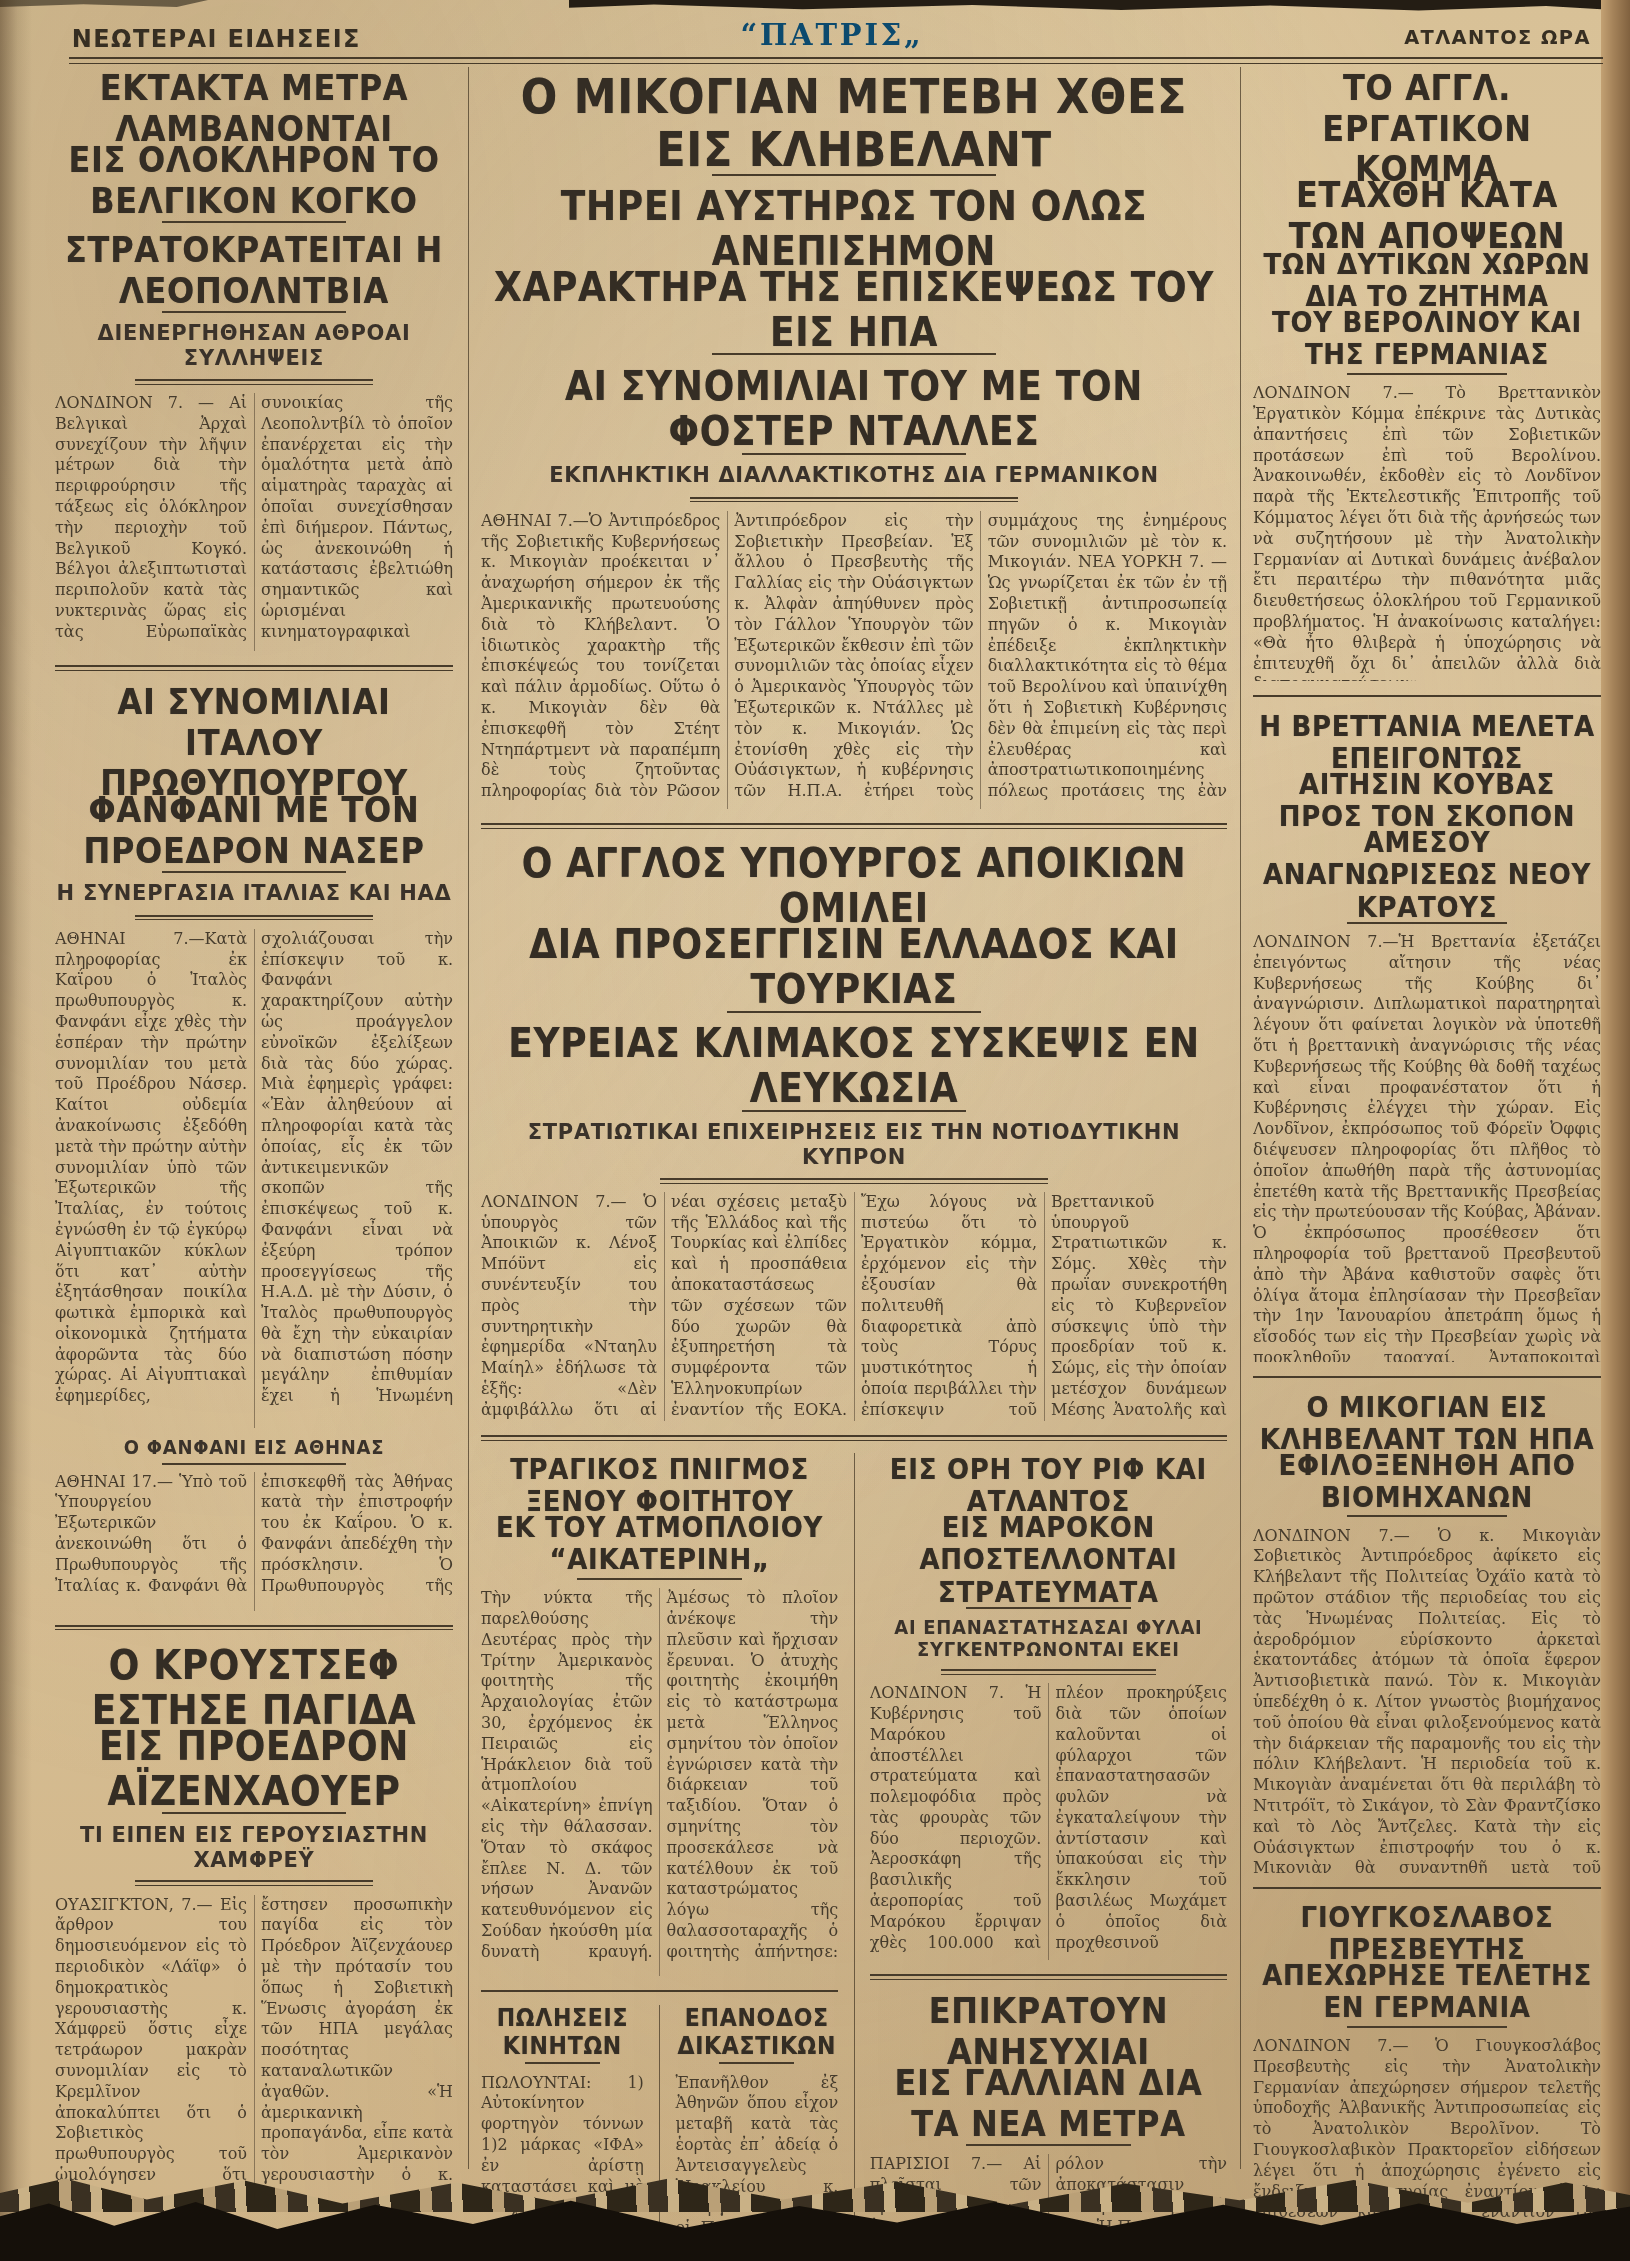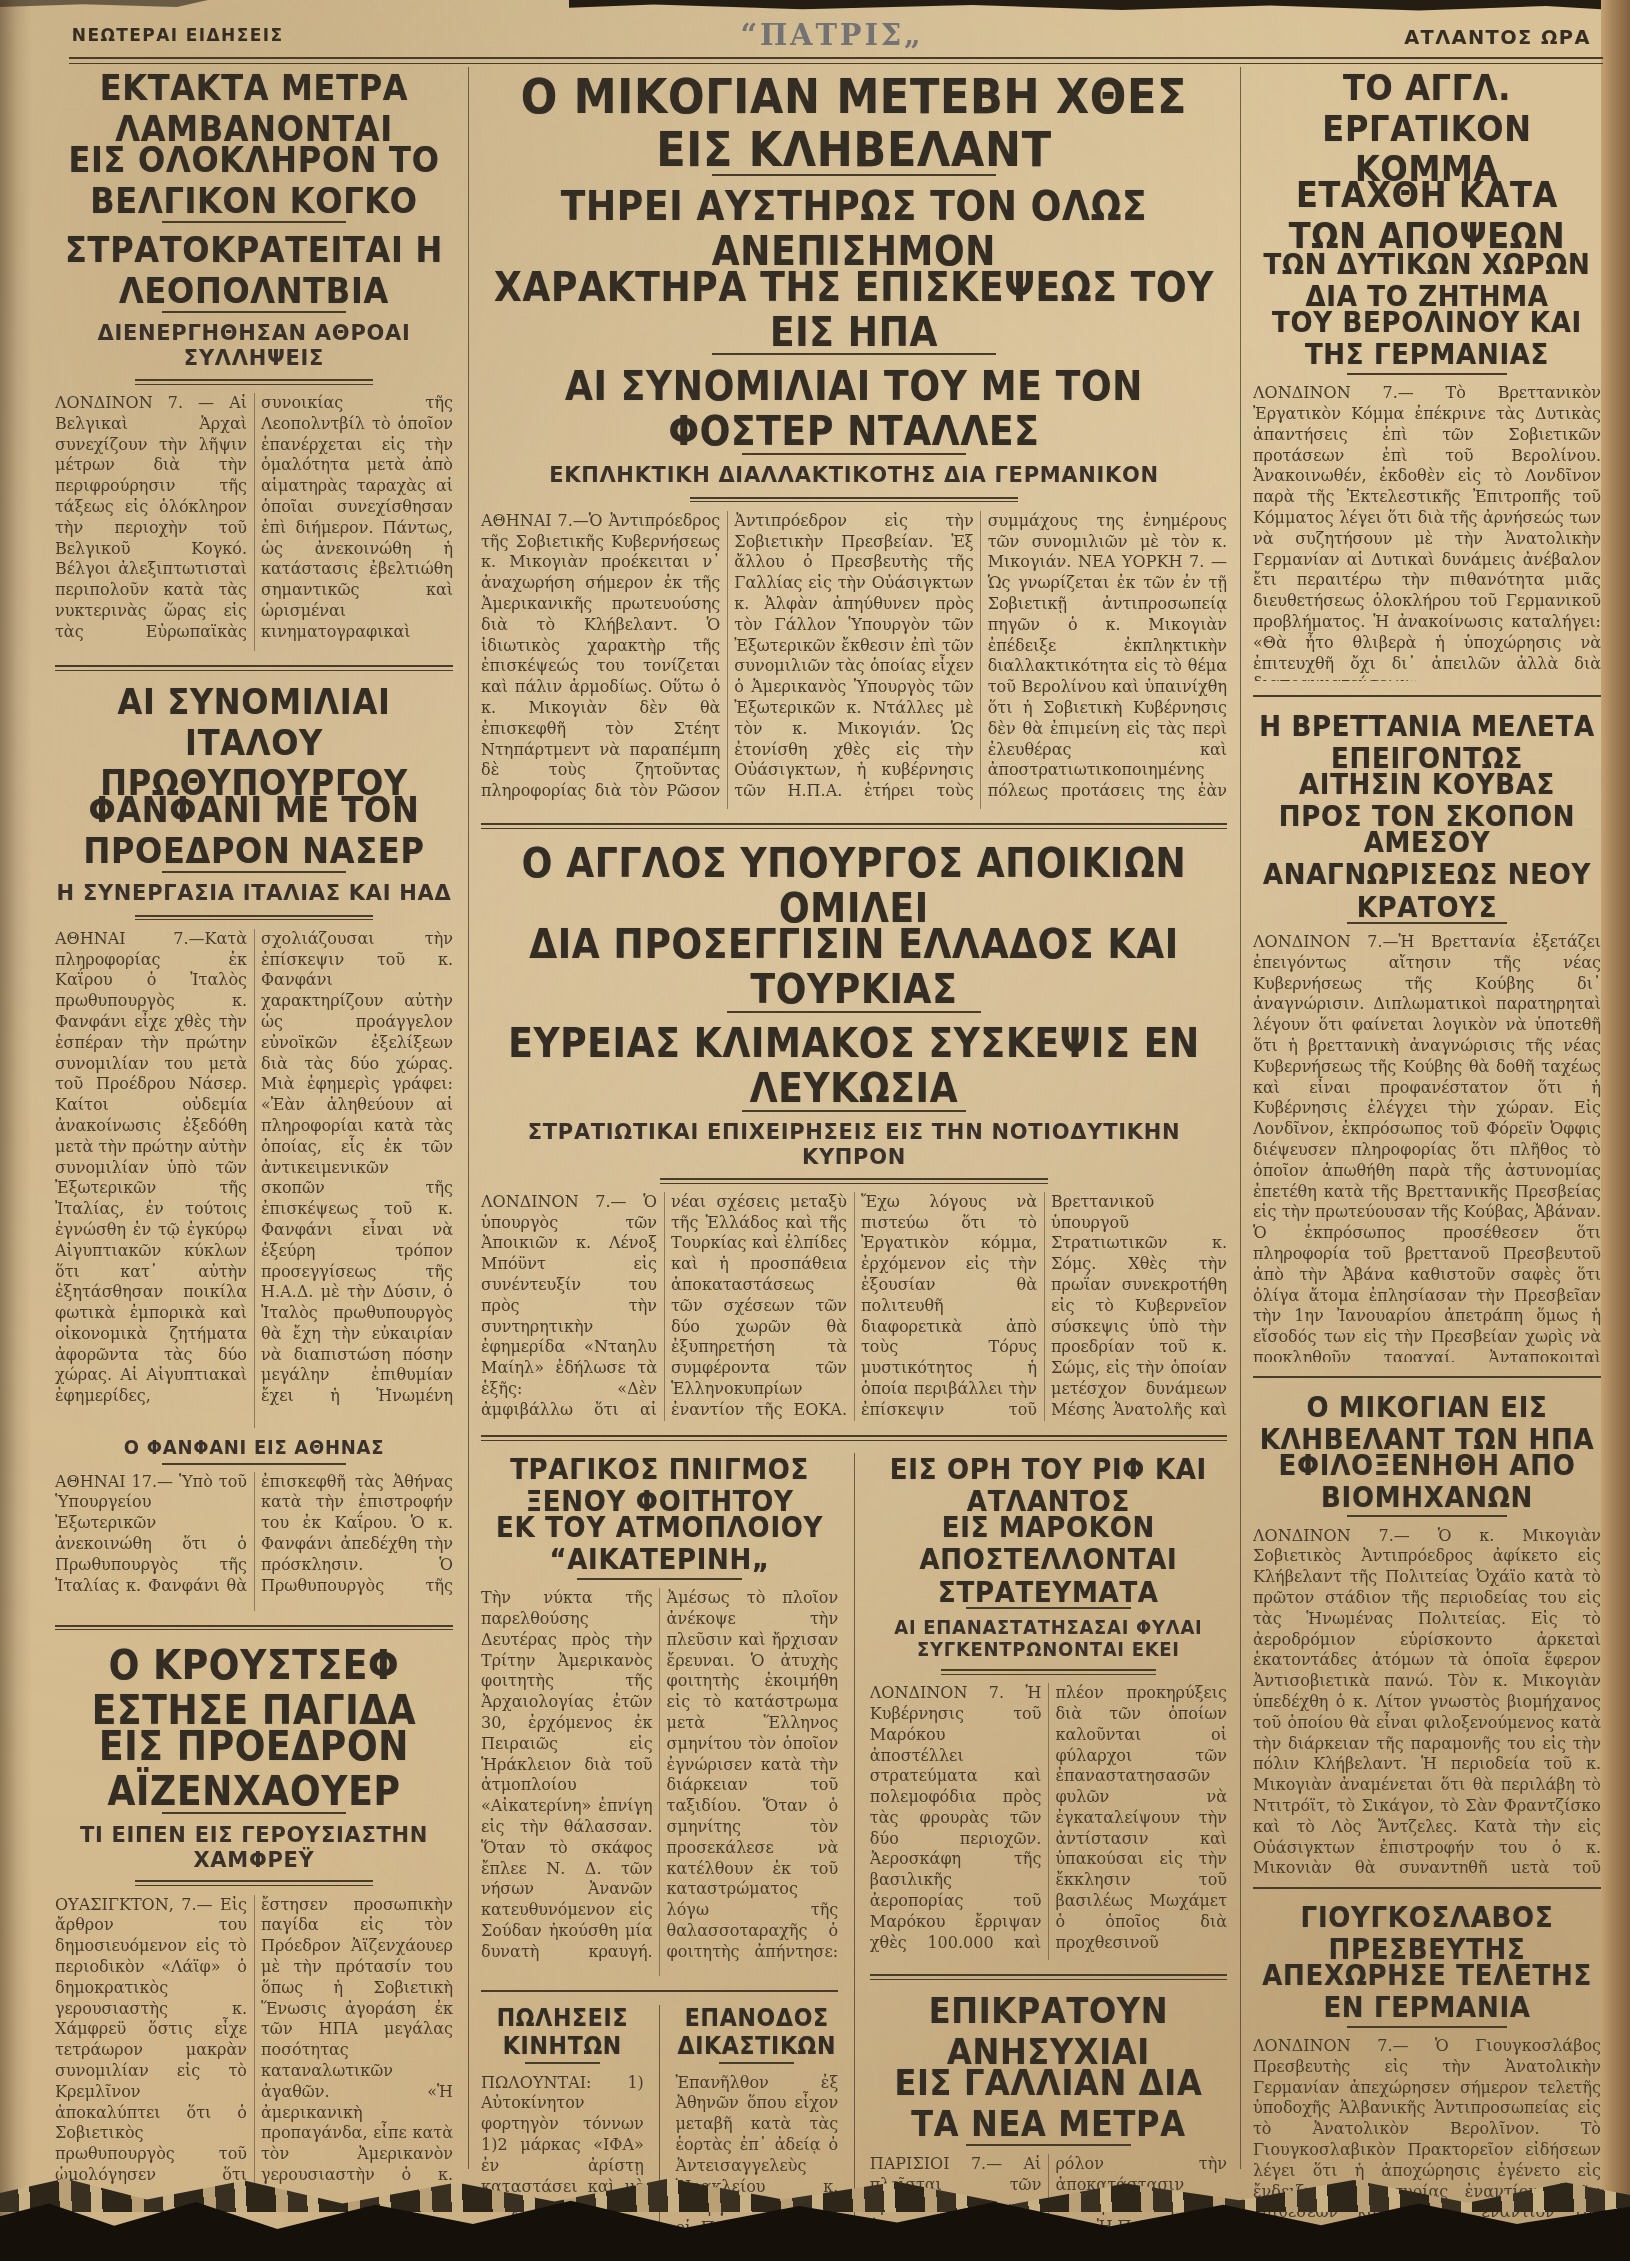--- a/index.html
+++ b/index.html
@@ -23,22 +23,22 @@
     background:linear-gradient(90deg,rgba(60,40,20,.45),rgba(60,40,20,.12) 55%,transparent);}
   .right-band{position:absolute;right:0;top:0;width:30.5px;height:100%;
     background:linear-gradient(90deg,#c3a173,#a5835a 40%,#7e5f3d);}
   .bottom-tear{position:absolute;left:0;top:2170px;width:1631px;height:42px;
     background:repeating-linear-gradient(87deg,#3a3022 0 19.4px,#c9b186 19.4px 30.5px,#2e2618 30.5px 60px,#baa077 60px 72px);
     clip-path:polygon(0 55%,4% 20%,9% 70%,15% 25%,21% 80%,28% 30%,34% 75%,41% 20%,48% 70%,55% 28%,62% 82%,69% 32%,76% 72%,83% 24%,90% 78%,96% 30%,100% 60%,100% 100%,0 100%);}
   .bottom-black{position:absolute;left:0;top:2197px;width:1631px;height:64px;background:#15100a;
     clip-path:polygon(0 30%,3% 10%,7% 45%,12% 8%,17% 50%,23% 12%,29% 42%,35% 6%,42% 48%,49% 14%,55% 40%,61% 8%,68% 46%,75% 12%,81% 44%,87% 10%,93% 42%,100% 15%,100% 100%,0 100%);}
   
   .mast{position:absolute;top:18px;left:69px;width:1526px;height:36px;}
-  .mast .ml{position:absolute;left:2.8px;top:7px;font-family:"DejaVu Sans",sans-serif;font-weight:bold;font-size:17px;letter-spacing:1.4px;color:#362e22;}
-  .mast .mc{position:absolute;left:50%;transform:translateX(-50%);top:0;font-size:29px;font-weight:bold;letter-spacing:2.8px;color:#737373;}
+  .mast .ml{position:absolute;left:2.8px;top:7px;font-family:"DejaVu Sans",sans-serif;font-weight:bold;font-size:24px;letter-spacing:1.4px;color:#362e22;}
+  .mast .mc{position:absolute;left:50%;transform:translateX(-50%);top:0;font-size:29px;font-weight:bold;letter-spacing:2.8px;color:#0c4a6e;}
   .mast .mr{position:absolute;right:4.2px;top:8.3px;font-family:"DejaVu Sans",sans-serif;font-weight:bold;font-size:19.4px;letter-spacing:1.4px;color:#362e22;}
   .mast-rule{position:absolute;top:57px;left:69px;width:1534px;border-top:2.8px solid #473b2a;border-bottom:1.4px solid #473b2a;height:3.5px;}
   
   .col{position:absolute;top:69px;}
   .col-left{left:55px;width:398px;}
   .col-center{left:481px;width:746px;}
   .col-right{left:1253px;width:348px;}
   .vrule{position:absolute;top:67px;width:0;border-left:1.4px solid rgba(74,60,40,.75);height:2102px;}
   .v1{left:468px;} .v2{left:1240px;}
   

